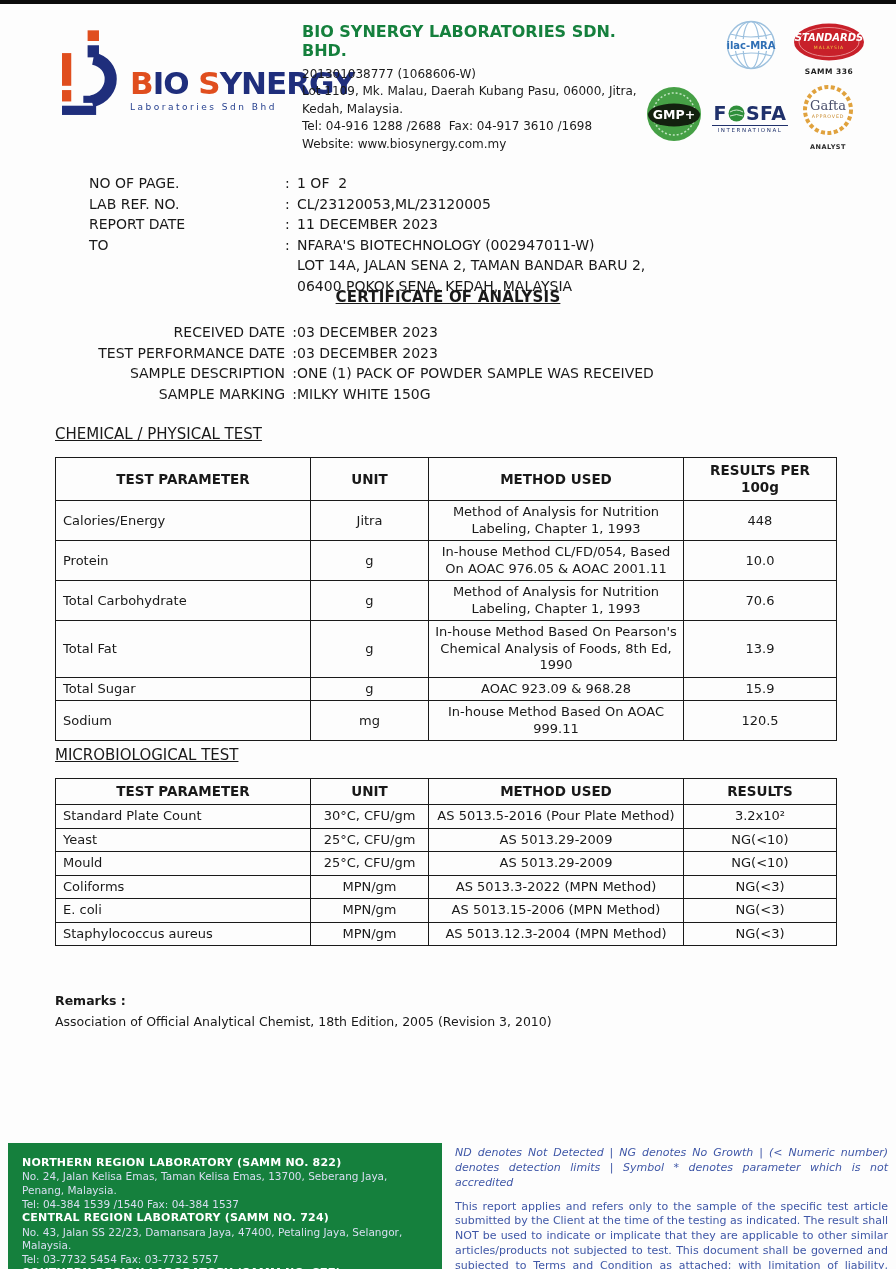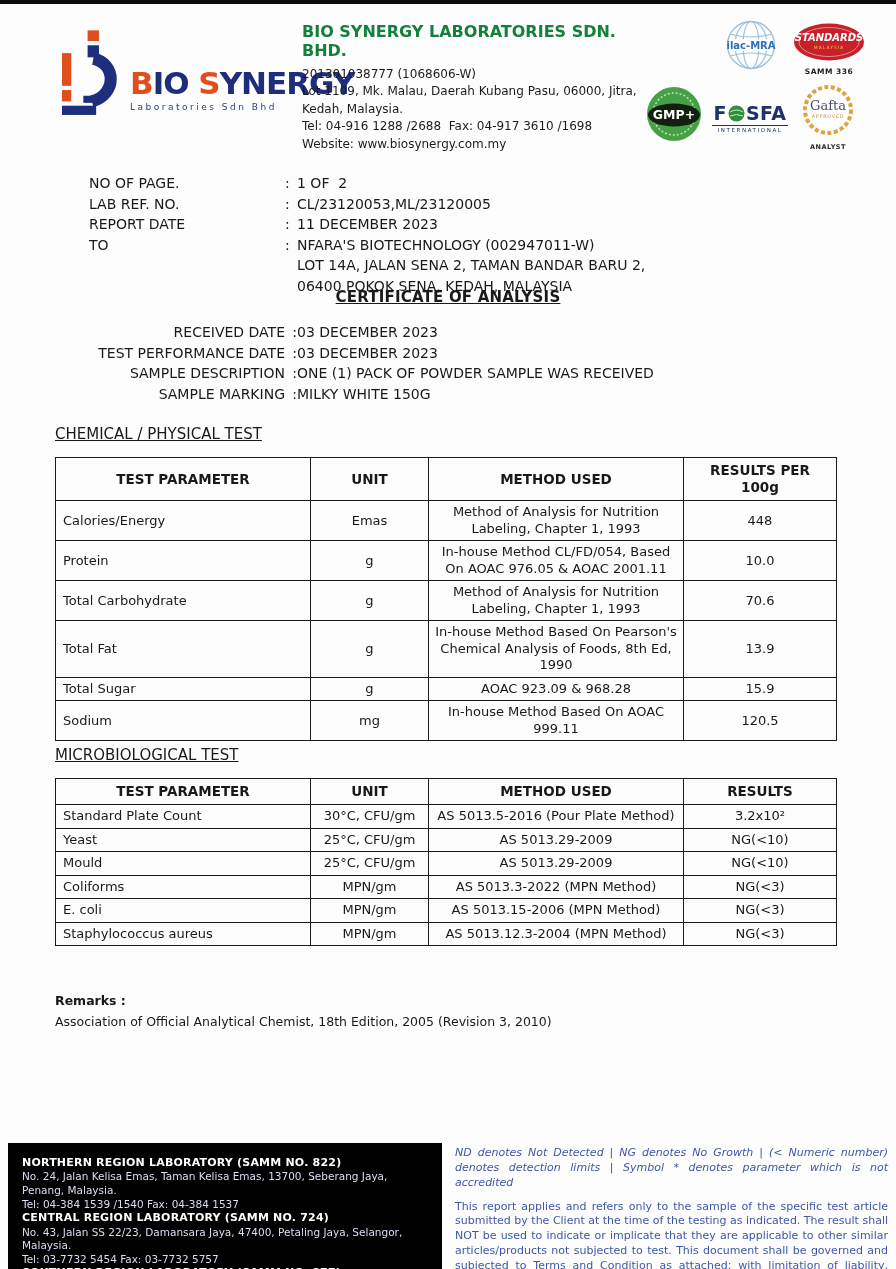--- a/index.html
+++ b/index.html
@@ -51,21 +51,21 @@
   .tbl td:first-child { text-align:left; padding-left:7px; }
   .tbl col.c1 { width:255px; } .tbl col.c2 { width:118px; }
   .tbl col.c3 { width:255px; } .tbl col.c4 { width:153px; }
 
   
   .remarks-label { position:absolute; top:993px; left:55px; font-size:12.5px; font-weight:bold; }
   .remarks-text  { position:absolute; top:1014px; left:55px; font-size:12.5px; }
 
   
   .footer-left { position:absolute; left:8px; top:1143px; width:434px; height:126px;
-                 background:#000000; color:#ffffff; padding:13px 12px 0 14px; }
+                 background:#15803d; color:#ffffff; padding:13px 12px 0 14px; }
   .lab { margin:0; }
   .lab-name { font-size:11px; font-weight:bold; line-height:1.3; color:#ffffff; letter-spacing:.2px; }
   .lab-line { font-size:10.5px; line-height:1.3; color:#d9def2; }
   .footer-right { position:absolute; left:455px; top:1146px; width:433px; color:#3f57a7; }
   .legend { font-size:11px; font-style:italic; line-height:1.35; text-align:justify; margin-bottom:9px; }
   .disclaimer { font-size:11px; line-height:1.35; text-align:justify; }
 </style>
 </head>
 <body>
 
@@ -214,21 +214,21 @@
           <th>TEST PARAMETER</th>
           <th>UNIT</th>
           <th>METHOD USED</th>
           <th>RESULTS PER
 100g</th>
         </tr>
       </thead>
       <tbody>
         <tr>
           <td>Calories/Energy</td>
-          <td>Emas</td>
+          <td>Jitra</td>
           <td>Method of Analysis for Nutrition Labeling, Chapter 1, 1993</td>
           <td>448</td>
         </tr>
         <tr>
           <td>Protein</td>
           <td>g</td>
           <td>In-house Method CL/FD/054, Based On AOAC 976.05 &amp; AOAC 2001.11</td>
           <td>10.0</td>
         </tr>
         <tr>

